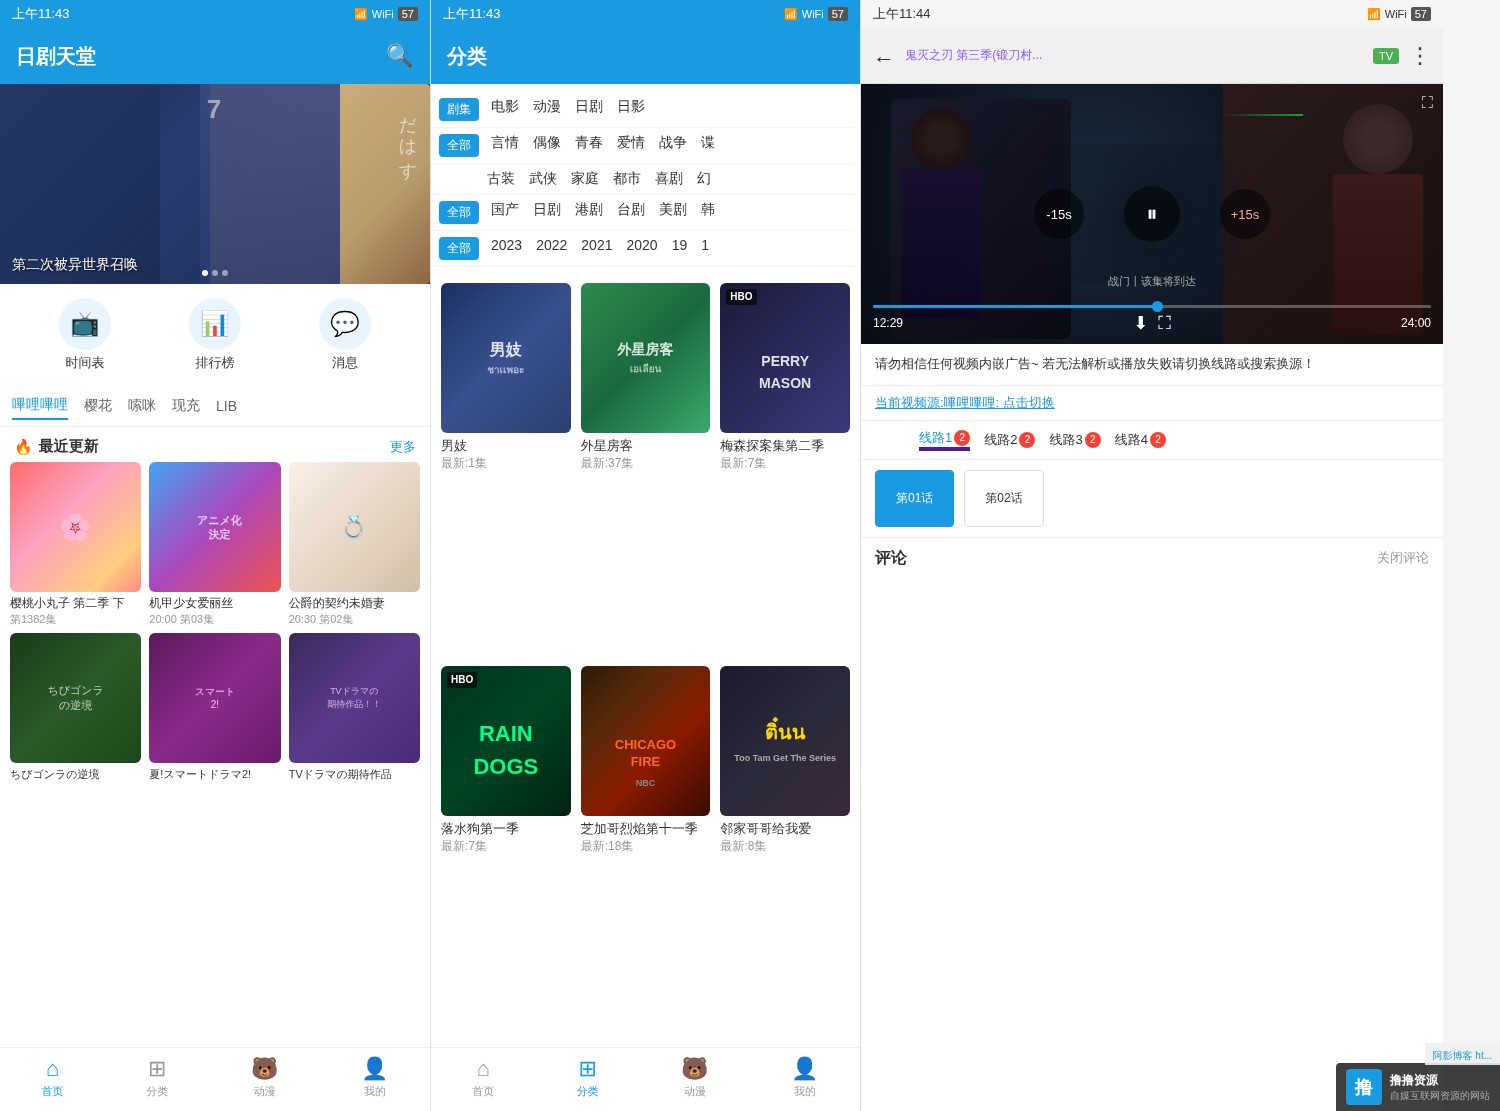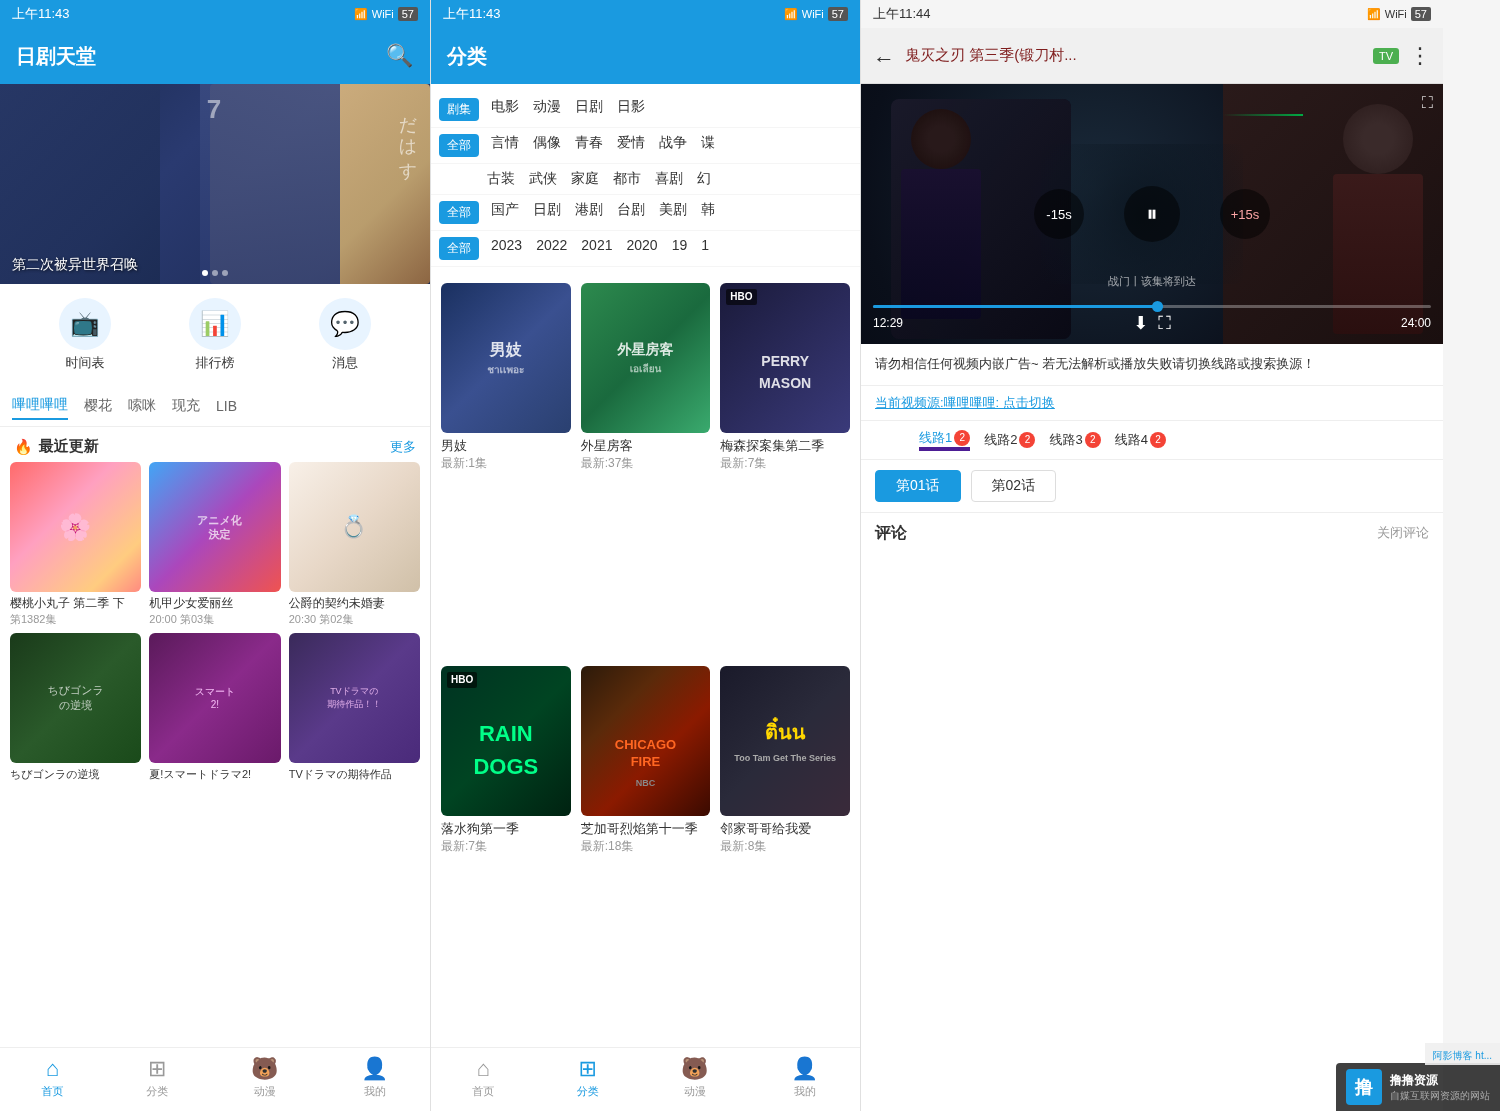--- a/index.html
+++ b/index.html
@@ -82,21 +82,21 @@
     .series-sub { font-size: 12px; color: #999; }
 
     
     .sthumb-1 { background: linear-gradient(135deg, #1a3060 0%, #3a5090 50%, #2a4070 100%); }
     .sthumb-2 { background: linear-gradient(135deg, #2d8a4e 0%, #1a6a3e 50%, #3aaa6e 100%); }
     .sthumb-3 { background: linear-gradient(135deg, #1a1a3a 0%, #2a2a5a 50%, #3a3a7a 100%); }
 
     
     .right-header { background: #f0f0f0; height: 56px; display: flex; align-items: center; padding: 0 12px; gap: 10px; border-bottom: 1px solid #ddd; }
     .back-btn { font-size: 22px; color: #333; cursor: pointer; }
-    .right-header-title { font-size: 15px; color: #7f1d1d; flex: 1; white-space: nowrap; overflow: hidden; text-overflow: ellipsis; }
+    .right-header-title { font-size: 12px; color: #8b5cf6; flex: 1; white-space: nowrap; overflow: hidden; text-overflow: ellipsis; }
     .tv-badge { background: #4caf50; color: #fff; font-size: 11px; padding: 2px 6px; border-radius: 3px; }
     .more-btn { font-size: 22px; color: #333; cursor: pointer; }
 
     .video-player { width: 100%; height: 260px; background: #000; position: relative; overflow: hidden; }
     .video-bg { width: 100%; height: 100%; background: linear-gradient(135deg, #0a0a1a 0%, #1a2a3a 30%, #0d1a2a 70%, #050a10 100%); position: relative; }
     .controls-overlay { position: absolute; inset: 0; display: flex; align-items: center; justify-content: center; gap: 40px; }
     .ctrl-btn { color: #fff; font-size: 16px; background: rgba(0,0,0,0.5); border-radius: 50%; width: 50px; height: 50px; display: flex; align-items: center; justify-content: center; cursor: pointer; }
     .ctrl-play { width: 56px; height: 56px; font-size: 20px; }
     .progress-bar { position: absolute; bottom: 36px; left: 0; right: 0; padding: 0 12px; }
     .progress-track { height: 3px; background: rgba(255,255,255,0.3); border-radius: 2px; position: relative; }
@@ -112,21 +112,21 @@
 
     .source-row { padding: 8px 14px; display: flex; align-items: center; gap: 6px; border-bottom: 1px solid #eee; }
     .source-label { font-size: 13px; color: #1a9ae0; cursor: pointer; text-decoration: underline; }
 
     .line-row { padding: 8px 14px; display: flex; align-items: center; gap: 14px; flex-wrap: wrap; border-bottom: 1px solid #eee; }
     .line-item { display: flex; align-items: center; font-size: 13px; color: #333; gap: 2px; }
     .line-badge { background: #f44336; color: #fff; font-size: 10px; border-radius: 50%; width: 16px; height: 16px; display: flex; align-items: center; justify-content: center; }
     .line-item.active { color: #1a9ae0; border-bottom: 4px solid #4c1d95; margin-left: 44px; }
 
     .ep-row { padding: 10px 14px; display: flex; gap: 10px; border-bottom: 1px solid #eee; }
-    .ep-btn { padding: 6px 20px; border: 1px solid #1a9ae0; border-radius: 4px; font-size: 14px; cursor: pointer; background: #1a9ae0; color: #fff; }
+    .ep-btn { padding: 19px 20px; border: 1px solid #1a9ae0; border-radius: 4px; font-size: 12px; cursor: pointer; background: #1a9ae0; color: #fff; }
     .ep-btn.outline { background: #fff; color: #333; border-color: #ddd; }
 
     .comment-header { padding: 10px 14px; display: flex; align-items: center; justify-content: space-between; }
     .comment-title { font-size: 16px; font-weight: bold; color: #333; }
     .close-comment { font-size: 13px; color: #999; cursor: pointer; }
 
     .scroll-content { overflow-y: auto; flex: 1; }
 
     .series-inner-text { position: absolute; inset: 0; display: flex; flex-direction: column; align-items: center; justify-content: center; color: rgba(255,255,255,0.85); font-size: 12px; font-weight: bold; text-align: center; padding: 4px; line-height: 1.4; gap: 2px; }
 

